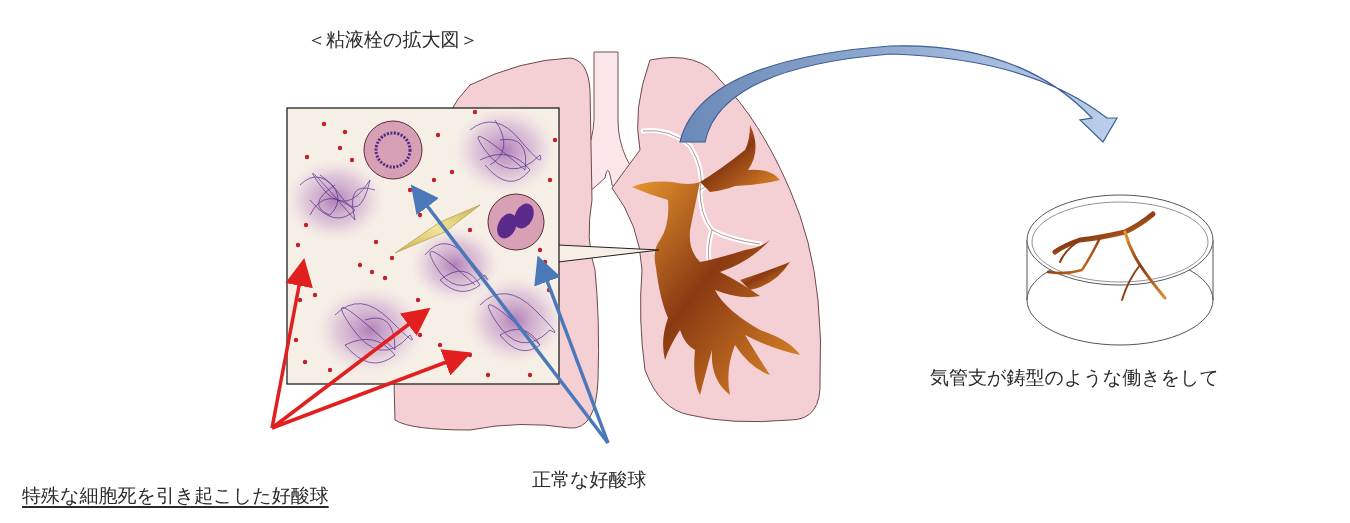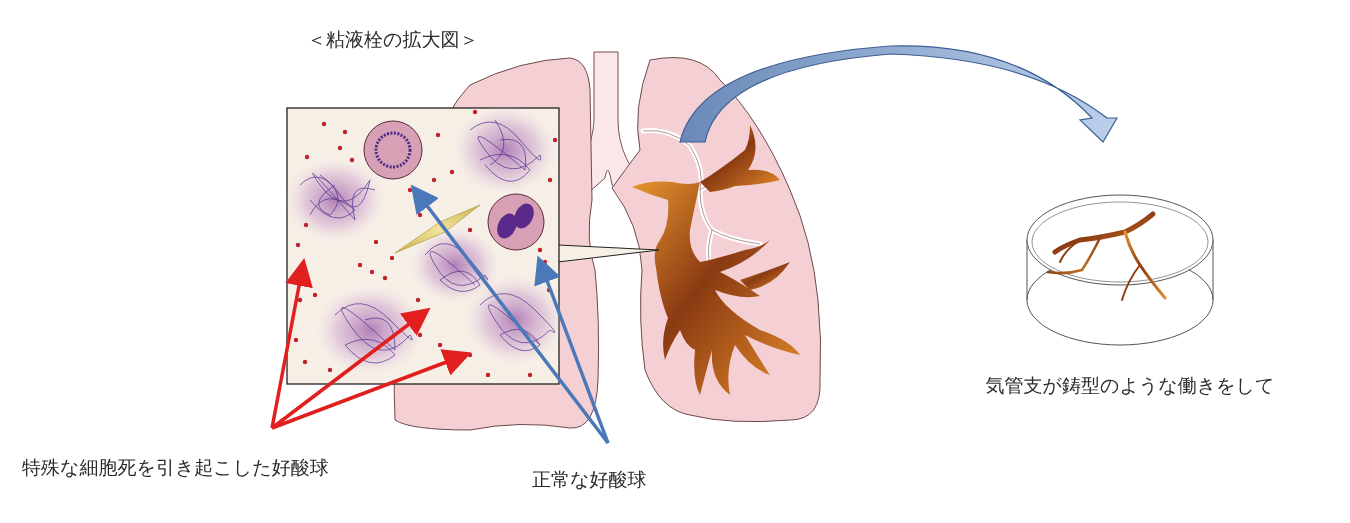--- a/index.html
+++ b/index.html
@@ -1,22 +1,22 @@
 <!DOCTYPE html>
 <html><head>
   <meta charset="utf-8">
   <style>
     html, body { margin: 0; padding: 0; background: #ffffff; }
     body { width: 1350px; height: 523px; position: relative; overflow: hidden;
            font-family: "DejaVu Sans", sans-serif; color: #222; }
     .label { position: absolute; white-space: nowrap; font-size: 19px; color: #2a2a2a; line-height: 1.25; }
     #title { left: 307px; top: 28px; }
-    #lbl-dead { left: 22px; top: 456px; text-underline-offset: 4px; text-decoration-thickness: 2px; }
+    #lbl-dead { left: 22px; top: 484px; text-decoration: underline; text-underline-offset: 4px; text-decoration-thickness: 2px; }
     #lbl-normal { left: 532px; top: 468px; }
-    #caption { left: 930px; top: 360px; text-align: center; width: 400px; margin-top: 8px; }
+    #caption { left: 930px; top: 360px; width: 400px; }
     #caption div { line-height: 34px; }
     svg.art { position: absolute; left: 0; top: 0; }
   </style>
 </head>
 <body>
 
 <svg class="art" width="1350" height="523" viewBox="0 0 1350 523" xmlns="http://www.w3.org/2000/svg">
   <defs>
     <linearGradient id="plugGrad" x1="0" y1="0" x2="1" y2="1">
       <stop offset="0" stop-color="#e6952f"></stop>

